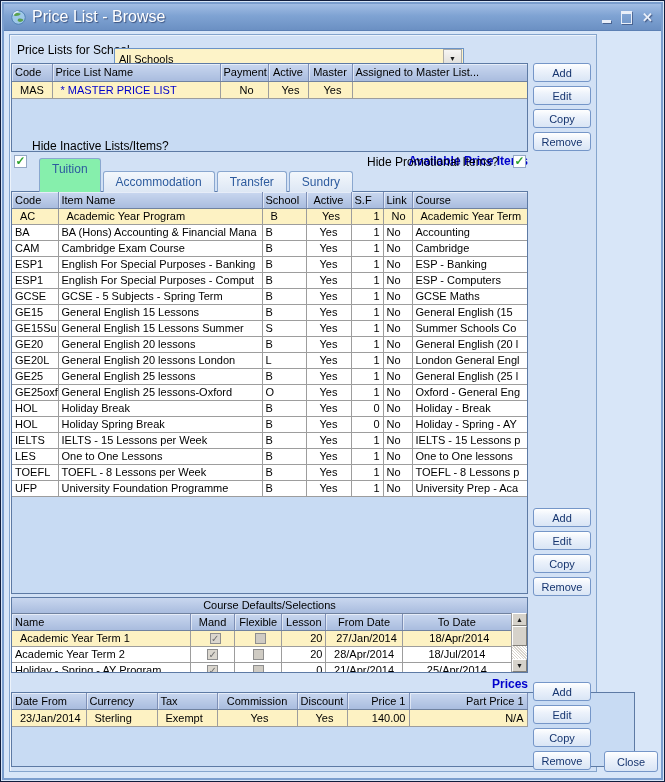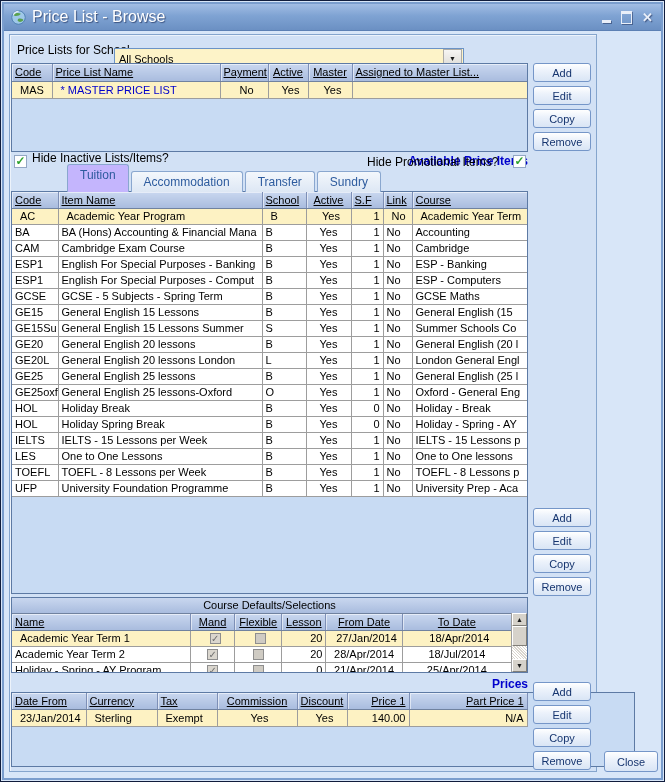--- a/index.html
+++ b/index.html
@@ -40,21 +40,20 @@
   }
   .arr-down{font-size:7px;color:#1a1a1a;line-height:7px;}
 
   .twrap{position:absolute;background:#c8dbf3;border:1px solid #5d7aa4;box-sizing:border-box;overflow:hidden;z-index:2;}
   table{border-collapse:collapse;table-layout:fixed;}
   th,td{padding:1px 3px;overflow:hidden;white-space:nowrap;font-weight:normal;font-size:11px;}
   thead th{
     background:linear-gradient(#c9d7ef,#a9bcde);
     border-right:1px solid #7d8fb6;border-bottom:1px solid #70829f;
     box-shadow:inset 1px 1px 0 rgba(255,255,255,.55);
-    text-decoration:underline;
   }
   tbody td{background:#ffffff;border-right:1px solid #9d9d9d;border-bottom:1px solid #9d9d9d;}
   tbody tr.selected td{background:#fdf2c3;padding-left:8px;}
   .al{text-align:left}.ac{text-align:center}.ar{text-align:right}
   #t1 tr{height:17px;} #t2 tr{height:16px;} #cdt tr{height:16px;} #prt thead tr{height:16px;} #prt tbody tr{height:17px;}
   #t1 tbody tr.selected td:nth-child(2){color:#0000cc;}
 
   .btn-col{position:absolute;display:flex;flex-direction:column;gap:4px;z-index:3;}
   .btn{
     width:58px;height:19px;border:1px solid #7596c8;border-radius:3px;
@@ -71,21 +70,21 @@
     text-align:center;font-weight:bold;z-index:3;
   }
   .filter-label{position:absolute;font-size:12px;z-index:3;}
   .blue-title{position:absolute;font-size:12px;font-weight:bold;color:#0000cc;text-align:right;z-index:3;}
 
   .tabs{position:absolute;left:38px;top:169px;height:22px;display:flex;align-items:flex-end;z-index:3;}
   .tab{
     padding:3px 12px 3px 12px;border:1px solid #8aa7cf;border-bottom:none;border-radius:3px 3px 0 0;
     background:linear-gradient(#f3f7fc,#dde7f4);color:#2d5b9e;font-size:12px;margin-right:2px;
   }
-  .tab.active{background:#c4b5fd;padding-bottom:10px;margin-left:28px;}
+  .tab.active{background:#86efac;padding-bottom:16px;}
 
   .cd-title{
     height:15px;line-height:15px;text-align:center;
     background:linear-gradient(#c9d7ef,#a9bcde);border-bottom:1px solid #70829f;font-size:11px;
   }
   .gridcheck{
     display:inline-block;width:11px;height:11px;box-sizing:border-box;border:1px solid #8e8e8e;
     background:#cfcbc3;font-size:10px;line-height:9px;color:#6f6f6f;text-align:center;vertical-align:middle;
   }
   .gridcheck.on{background:#dad6ce;}
@@ -171,21 +170,21 @@
   </div>
 
   <div class="btn-col" style="left:532px;top:62px;">
     <button class="btn">Add</button>
     <button class="btn">Edit</button>
     <button class="btn">Copy</button>
     <button class="btn">Remove</button>
   </div>
 
   <span class="chk" style="left:13px;top:154px;">✓</span>
-  <span class="filter-label" style="left:31px;top:150px;">Hide Inactive Lists/Items?</span>
+  <span class="filter-label" style="left:31px;top:138px;">Hide Inactive Lists/Items?</span>
   <span class="blue-title" style="left:10px;top:153px;width:517px;">Available Price Items</span>
   <span class="filter-label" style="left:366px;top:154px;">Hide Promotional Items?</span>
   <span class="chk" style="left:512px;top:154px;">✓</span>
 
   <div class="tabs">
     <span class="tab active">Tuition</span>
     <span class="tab">Accommodation</span>
     <span class="tab">Transfer</span>
     <span class="tab">Sundry</span>
   </div>

